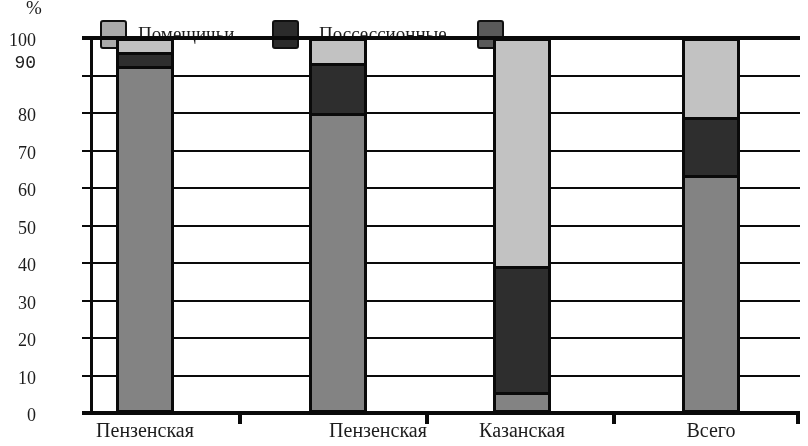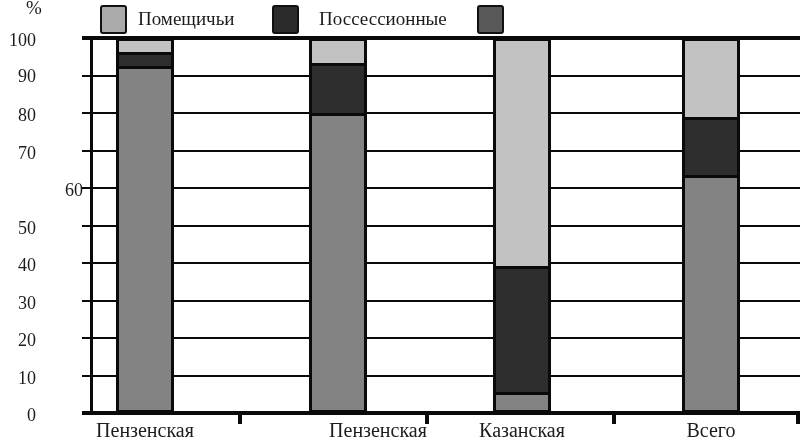--- a/index.html
+++ b/index.html
@@ -9,21 +9,21 @@
     background:#ffffff;
     font-family:"Liberation Serif", serif;
     color:#1c1c1c;
     overflow:hidden;
   }
   .unit{
     position:absolute;left:26px;top:-3px;
     font-size:19px;
   }
   .legend-item{
-    position:absolute;top:4px;height:30px;
+    position:absolute;top:19px;height:30px;
     display:flex;align-items:center;justify-content:space-between;
   }
   .legend-swatch{
     width:23px;height:25px;
     border:2px solid #111;
     border-radius:3px;
     flex:0 0 auto;
   }
   .legend-label{
     margin-left:11px;
@@ -85,24 +85,24 @@
         <span class="legend-swatch" style="background: rgb(89, 89, 89);"></span>
       </div>
     </div>
   <div id="ylabels">
       <div class="ylabel" style="top: 405px;">0</div>
       <div class="ylabel" style="top: 367.5px;">10</div>
       <div class="ylabel" style="top: 330px;">20</div>
       <div class="ylabel" style="top: 292.5px;">30</div>
       <div class="ylabel" style="top: 255px;">40</div>
       <div class="ylabel" style="top: 217.5px;">50</div>
-      <div class="ylabel" style="top: 180px; padding-left: 47px;">60</div>
+      <div class="ylabel" style="top: 180px;">60</div>
       <div class="ylabel" style="top: 142.5px;">70</div>
       <div class="ylabel" style="top: 105px;">80</div>
-      <div class="ylabel" style="top: 66px;">90</div>
+      <div class="ylabel" style="top: 53px; font-family: Liberation Mono, monospace;">90</div>
       <div class="ylabel" style="top: 30px;">100</div>
     </div>
   <div class="plot" id="plot">
     <div class="yaxis-line"></div>
   <div class="gridline" style="top: 373px; height: 4px;"></div>
       <div class="gridline" style="top: 336.5px; height: 2px;"></div>
       <div class="gridline" style="top: 299px; height: 2px;"></div>
       <div class="gridline" style="top: 261.5px; height: 2px;"></div>
       <div class="gridline" style="top: 224px; height: 2px;"></div>
       <div class="gridline" style="top: 186.5px; height: 2px;"></div>

